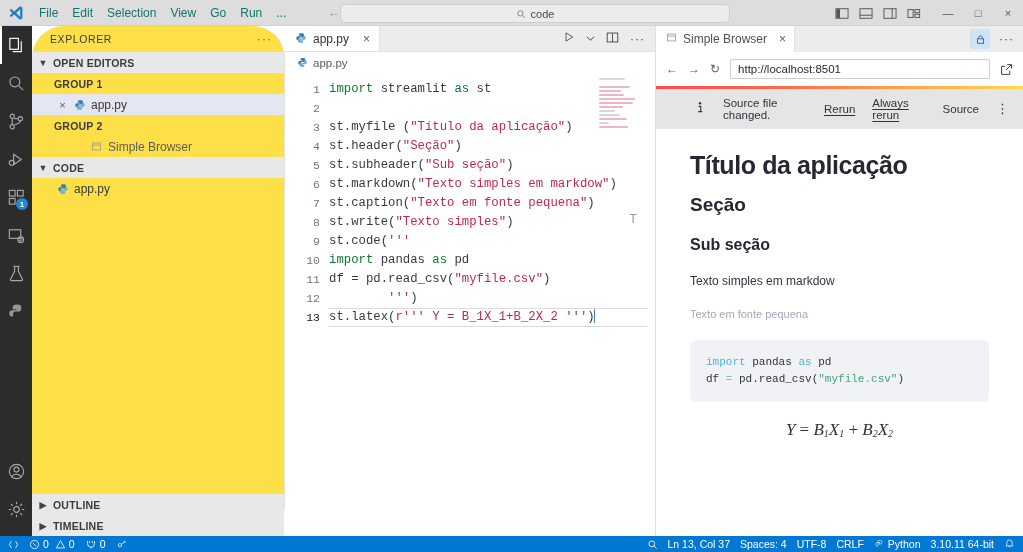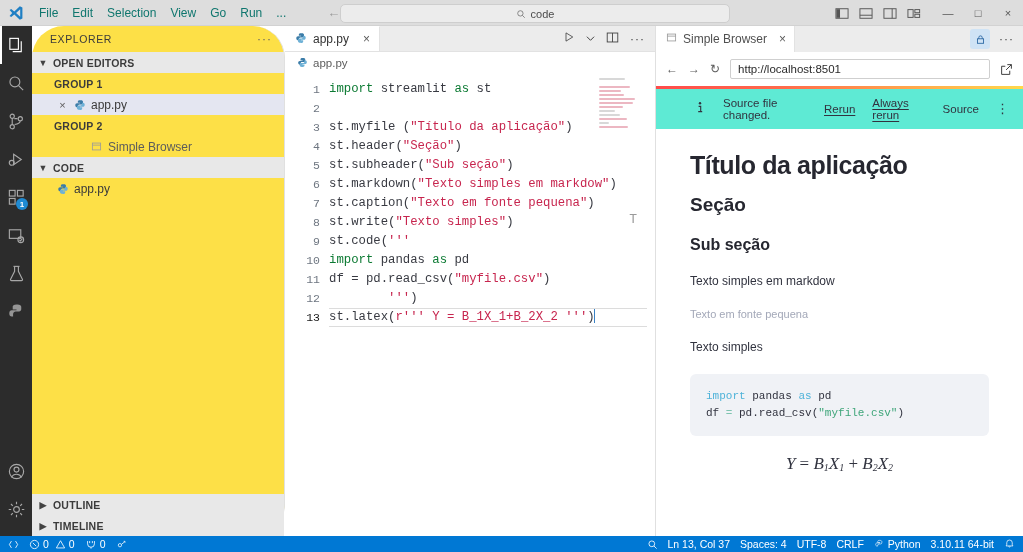--- a/index.html
+++ b/index.html
@@ -141,21 +141,21 @@
   .urlbar {
     flex: 1; height: 20px; background: #ffffff; border: 1px solid #cfcfcf; border-radius: 2px;
     display: flex; align-items: center; padding: 0 7px; font-size: 11.5px; color: #2b2b2b;
   }
   .ext-link { color: #3c3c3c; display: flex; align-items: center; }
 
   .st-frame { flex: 1; background: #ffffff; overflow: hidden; position: relative; display: flex; flex-direction: column; }
   .st-topline { height: 3px; background: linear-gradient(90deg, #ff4b4b 0%, #ff6b4b 35%, #ffa84b 70%, #ffd84b 100%); }
   .st-toolbar {
     height: 40px; display: flex; align-items: center; gap: 17px; padding: 0 14px 0 38px;
-    font-size: 11.5px; color: #31333f; background: #5eead4;
+    font-size: 11.5px; color: #31333f; background: #e5e5e5;
   }
   .st-toolbar .lbl { color: #31333f; }
   .st-link { text-decoration: none; color: #31333f; }
   .st-link u { text-decoration: underline; text-underline-offset: 2px; }
   .st-menu-dots { margin-left: auto; font-size: 13px; color: #31333f; line-height: 8px; letter-spacing: 0; }
   .st-body { padding: 22px 34px 0 34px; color: #31333f; }
   .st-title { font-size: 25px; font-weight: bold; letter-spacing: -.4px; color: #262730; margin-bottom: 14px; }
   .st-h2 { font-size: 19px; font-weight: bold; color: #262730; margin-bottom: 20px; }
   .st-h3 { font-size: 16px; font-weight: bold; color: #262730; margin-bottom: 20px; }
   .st-p { font-size: 12px; color: #31333f; margin-bottom: 20px; }
@@ -532,21 +532,20 @@
           <a class="st-link">Source</a>
           <span class="st-menu-dots">⋮</span>
         </div>
 
         <div class="st-body">
           <div class="st-title">Título da aplicação</div>
           <div class="st-h2">Seção</div>
           <div class="st-h3">Sub seção</div>
           <div class="st-p">Texto simples em markdow</div>
           <div class="st-caption">Texto em fonte pequena</div>
-          <div class="st-p">Texto simples</div>
           <div class="st-code">
             <div><span class="kw">import</span><span> pandas </span><span class="kw">as</span><span> pd</span></div>
             <div><span>df </span><span class="op">=</span><span> pd.read_csv(</span><span class="s">"myfile.csv"</span><span>)</span></div>
           </div>
           <div class="st-latex">
             <i>Y</i>
             <span>=</span>
             <i>B</i><sub>1</sub><i>X</i><sub>1</sub>
             <span>+</span>
             <i>B</i><sub>2</sub><i>X</i><sub>2</sub>

